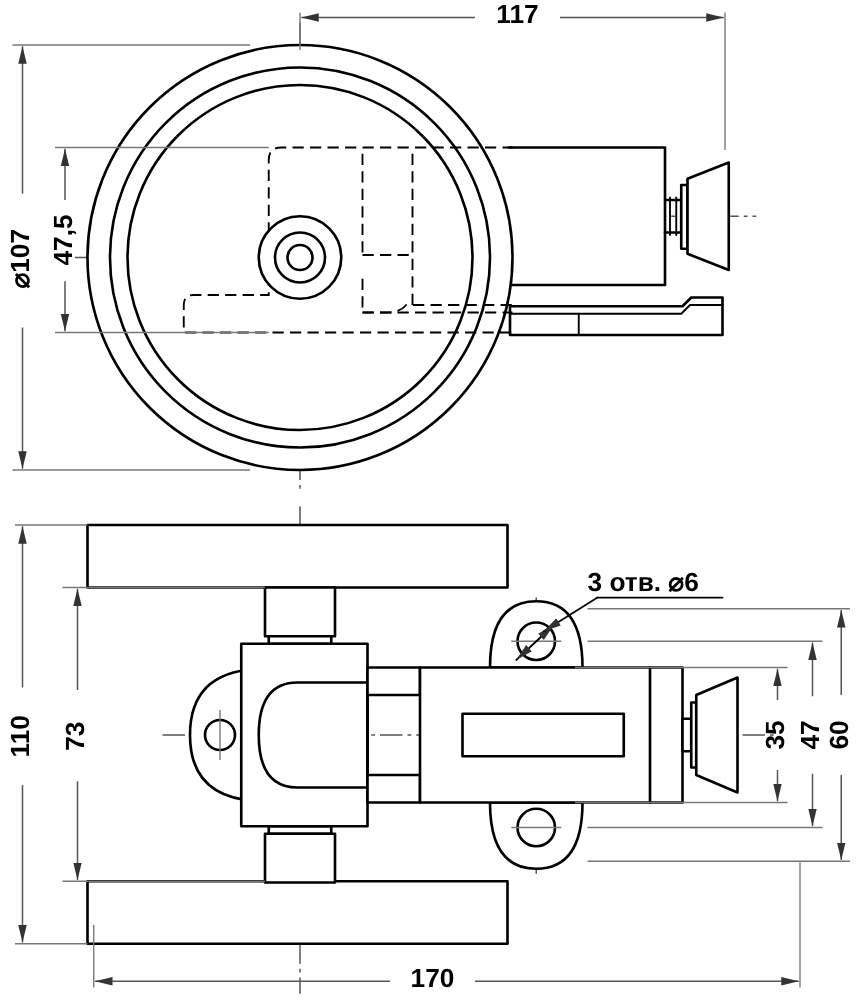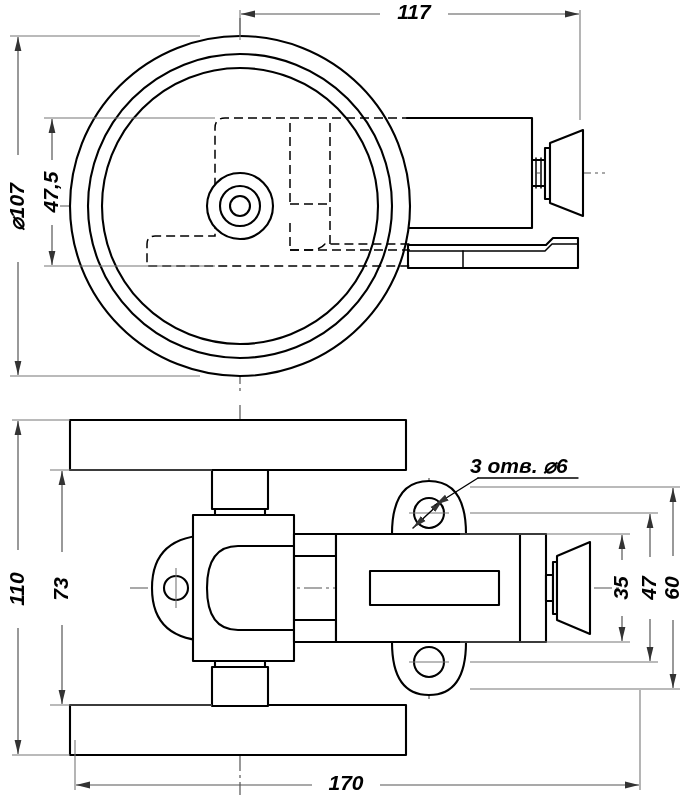--- a/index.html
+++ b/index.html
@@ -10,21 +10,20 @@
   }
   body {
     font-family: "Liberation Sans", sans-serif;
   }
   #drawing-root {
     position: relative;
     width: 688px;
     height: 800px;
     background: #ffffff;
     overflow: hidden;
-    font-style: italic;
   }
   svg#tech-drawing {
     display: block;
     width: 688px;
     height: 800px;
   }
   .solid {
     fill: none;
     stroke: #000000;
     stroke-width: 2.1;

